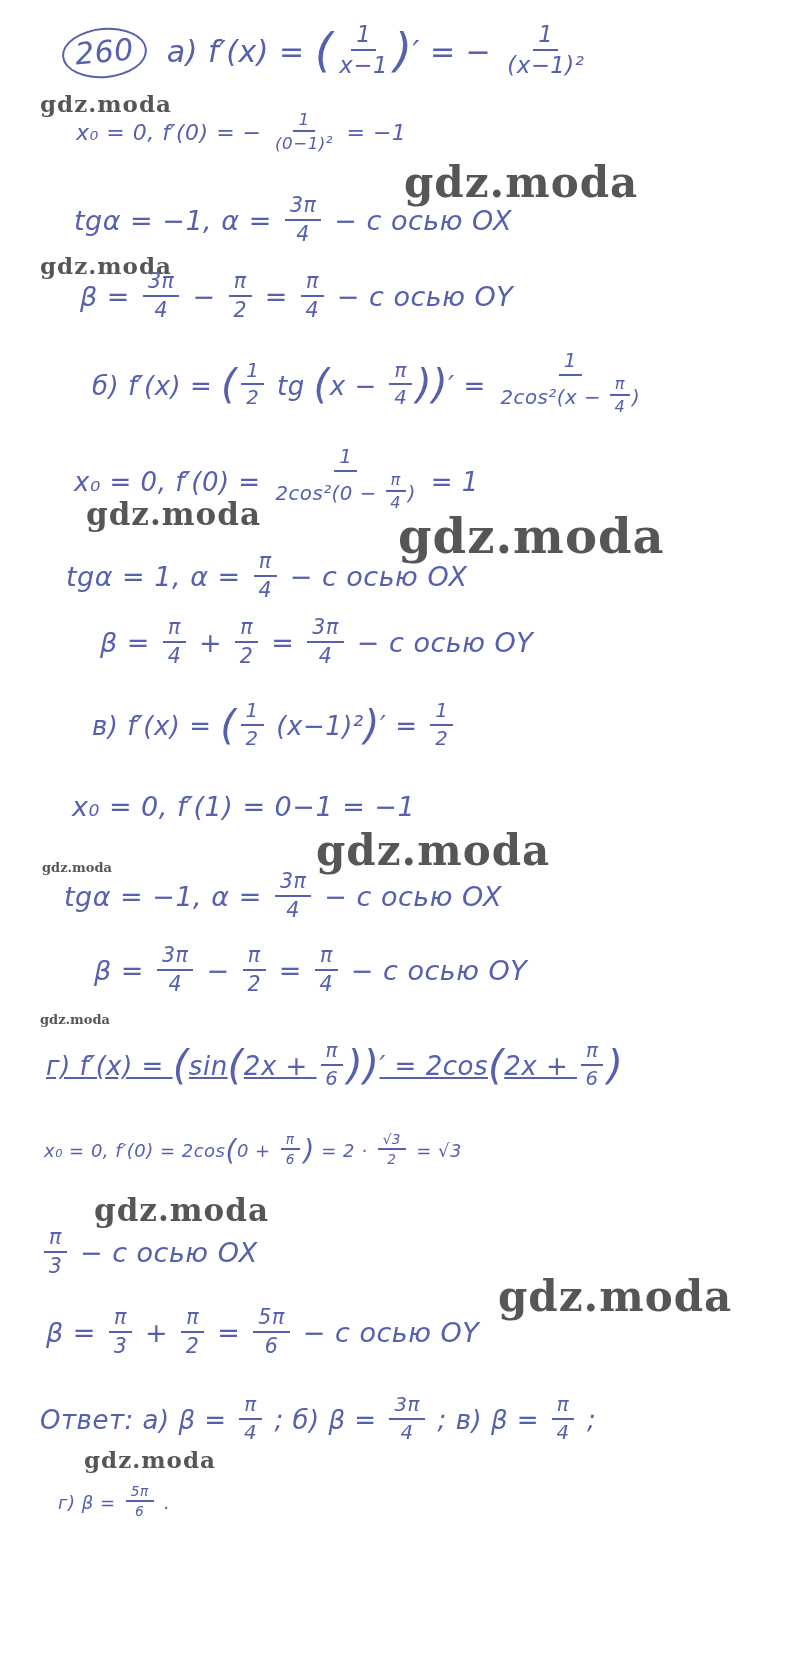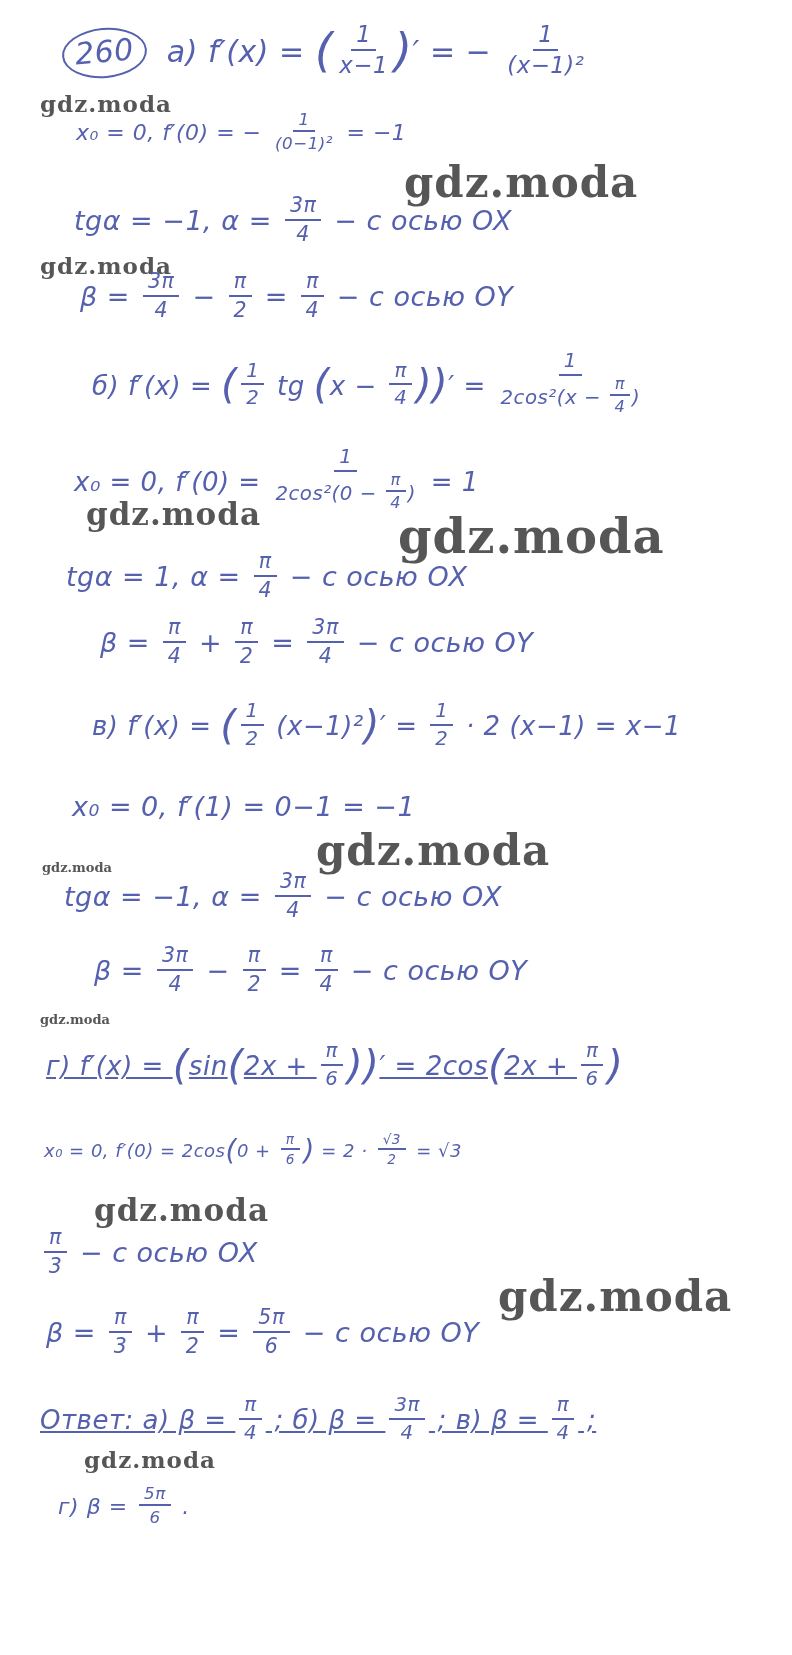--- a/index.html
+++ b/index.html
@@ -137,21 +137,21 @@
         </span><span class="t"> = </span><span class="frac">
           <span class="num">3π</span>
           <span class="den">4</span>
         </span><span class="t"> − с осью OY</span></div>
       <div class="line" style="left: 92px; top: 702px; font-size: 26px; color: rgb(85, 96, 174);"><span class="t">в) f′(x) = </span><span class="bigpar">(</span><span class="frac">
           <span class="num">1</span>
           <span class="den">2</span>
         </span><span class="t"> (x−1)²</span><span class="bigpar">)</span><span class="t">′ = </span><span class="frac">
           <span class="num">1</span>
           <span class="den">2</span>
-        </span><span class="t"> · 2 (x−1) = x−1</span></div>
+        </span></div>
       <div class="line" style="left: 72px; top: 790px; font-size: 27px; color: rgb(85, 96, 174);"><span class="t">x₀ = 0,   f′(1) = 0−1 = −1</span></div>
       <div class="line" style="left: 64px; top: 872px; font-size: 27px; color: rgb(85, 96, 174);"><span class="t">tgα = −1,  α = </span><span class="frac">
           <span class="num">3π</span>
           <span class="den">4</span>
         </span><span class="t"> − с осью OX</span></div>
       <div class="line" style="left: 94px; top: 946px; font-size: 27px; color: rgb(85, 96, 174);"><span class="t">β = </span><span class="frac">
           <span class="num">3π</span>
           <span class="den">4</span>
         </span><span class="t"> − </span><span class="frac">
           <span class="num">π</span>
@@ -181,28 +181,28 @@
       <div class="line" style="left: 46px; top: 1308px; font-size: 27px; color: rgb(85, 96, 174);"><span class="t">β = </span><span class="frac">
           <span class="num">π</span>
           <span class="den">3</span>
         </span><span class="t"> + </span><span class="frac">
           <span class="num">π</span>
           <span class="den">2</span>
         </span><span class="t"> = </span><span class="frac">
           <span class="num">5π</span>
           <span class="den">6</span>
         </span><span class="t"> − с осью OY</span></div>
-      <div class="line" style="left: 40px; top: 1396px; font-size: 26px; color: rgb(85, 96, 174); text-decoration: underline;"><span class="t">Ответ: а) β = </span><span class="frac">
+      <div class="line" style="left: 40px; top: 1396px; font-size: 26px; color: rgb(85, 96, 174);"><span class="t">Ответ: а) β = </span><span class="frac">
           <span class="num">π</span>
           <span class="den">4</span>
         </span><span class="t"> ;  б) β = </span><span class="frac">
           <span class="num">3π</span>
           <span class="den">4</span>
         </span><span class="t"> ;  в) β = </span><span class="frac">
           <span class="num">π</span>
           <span class="den">4</span>
         </span><span class="t"> ;</span></div>
-      <div class="line" style="left: 58px; top: 1486px; font-size: 22px; color: rgb(85, 96, 174);"><span class="t">г) β = </span><span class="frac">
+      <div class="line" style="left: 58px; top: 1486px; font-size: 18px; color: rgb(85, 96, 174);"><span class="t">г) β = </span><span class="frac">
           <span class="num">5π</span>
           <span class="den">6</span>
         </span><span class="t"> .</span></div>
     </div>
 </div>
 
 </body></html>

